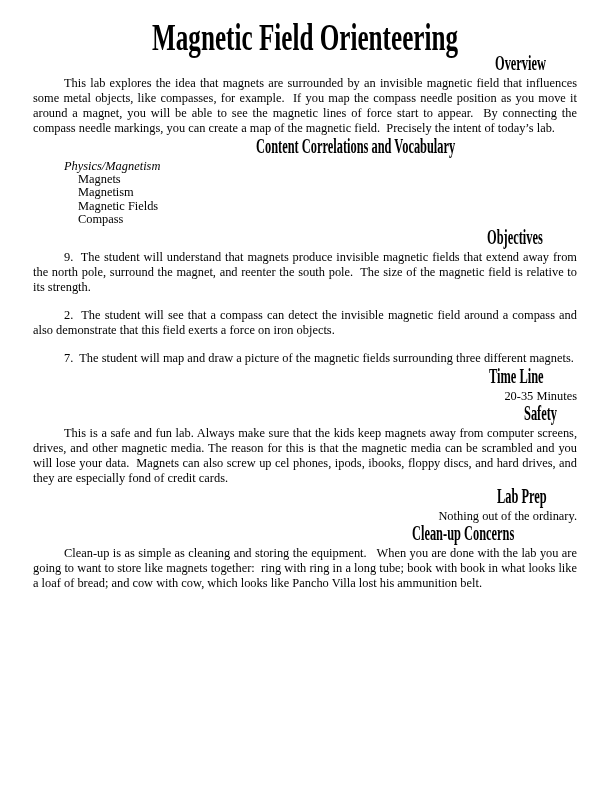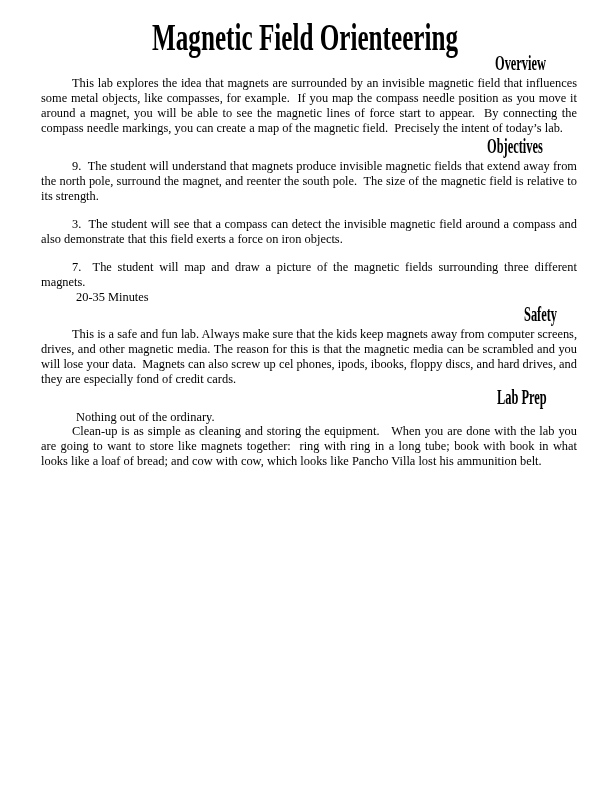--- a/index.html
+++ b/index.html
@@ -50,27 +50,27 @@
   .mt-d { margin-top: 16px; }
   .mt-e { margin-top: 15px; }
   
   p.body-text {
     margin: 0;
     font-size: 12.4px;
     line-height: 15px;
     text-align: justify;
     white-space: pre-wrap;
   }
-  p.indent { text-indent: 31px; margin-left: 8px; }
+  p.indent { text-indent: 31px; }
   p.spaced { margin-bottom: 13px; }
   p.col-val {
-    margin: 0 0 0 43px;
+    margin: 0 0 0 26px;
     font-size: 12.4px;
     line-height: 14px;
-    text-align: left;
+    text-align: right;
     white-space: pre-wrap;
   }
   p.subheading {
     margin: 0 0 0 31px;
     font-style: italic;
     font-size: 12.4px;
     line-height: 14px;
   }
   ul.vocab-list {
     list-style: none;
@@ -87,39 +87,51 @@
 
   <h1 class="doc-title">
     <span class="tline"><span class="cond">Magnetic Field Orienteering</span></span>
   </h1>
 
   <section>
     <h2 class="sec-heading mt-a"><span class="cond">Overview</span></h2>
     <p class="body-text indent">This lab explores the idea that magnets are surrounded by an invisible magnetic field that influences some metal objects, like compasses, for example.  If you map the compass needle position as you move it around a magnet, you will be able to see the magnetic lines of force start to appear.  By connecting the compass needle markings, you can create a map of the magnetic field.  Precisely the intent of today’s lab.</p>
   </section>
 
+  <section>
+    <h2 class="sec-heading mt-b"><span class="cond">Content  Correlations and Vocabulary</span></h2>
+    <p class="subheading">Physics/Magnetism</p>
+    <ul class="vocab-list">
+      <li>Magnets</li>
+      <li>Magnetism</li>
+      <li>Magnetic Fields</li>
+      <li>Compass</li>
+    </ul>
+  </section>
 
   <section>
     <h2 class="sec-heading mt-c"><span class="cond">Objectives</span></h2>
     <p class="body-text indent spaced">9.  The student will understand that magnets produce invisible magnetic fields that extend away from the north pole, surround the magnet, and reenter the south pole.  The size of the magnetic field is relative to its strength.</p>
-    <p class="body-text indent spaced">3.  The student will see that a compass can detect the invisible magnetic field around a compass and also demonstrate that this field exerts a force on iron objects.</p>
+    <p class="body-text indent spaced">2.  The student will see that a compass can detect the invisible magnetic field around a compass and also demonstrate that this field exerts a force on iron objects.</p>
     <p class="body-text indent">7.  The student will map and draw a picture of the magnetic fields surrounding three different magnets.</p>
   </section>
 
   <section>
+    <h2 class="sec-heading mt-a"><span class="cond">Time Line</span></h2>
     <p class="col-val">20-35 Minutes</p>
   </section>
 
   <section>
     <h2 class="sec-heading mt-d"><span class="cond">Safety</span></h2>
     <p class="body-text indent">This is a safe and fun lab. Always make sure that the kids keep magnets away from computer screens, drives, and other magnetic media. The reason for this is that the magnetic media can be scrambled and you will lose your data.  Magnets can also screw up cel phones, ipods, ibooks, floppy discs, and hard drives, and they are especially fond of credit cards.</p>
   </section>
 
   <section>
     <h2 class="sec-heading mt-d"><span class="cond">Lab Prep</span></h2>
     <p class="col-val">Nothing out of the ordinary.</p>
   </section>
 
   <section>
+    <h2 class="sec-heading mt-e"><span class="cond">Clean-up Concerns</span></h2>
     <p class="body-text indent">Clean-up is as simple as cleaning and storing the equipment.   When you are done with the lab you are going to want to store like magnets together:  ring with ring in a long tube; book with book in what looks like a loaf of bread; and cow with cow, which looks like Pancho Villa lost his ammunition belt.</p>
   </section>
 
 </div>
 
 </body></html>

